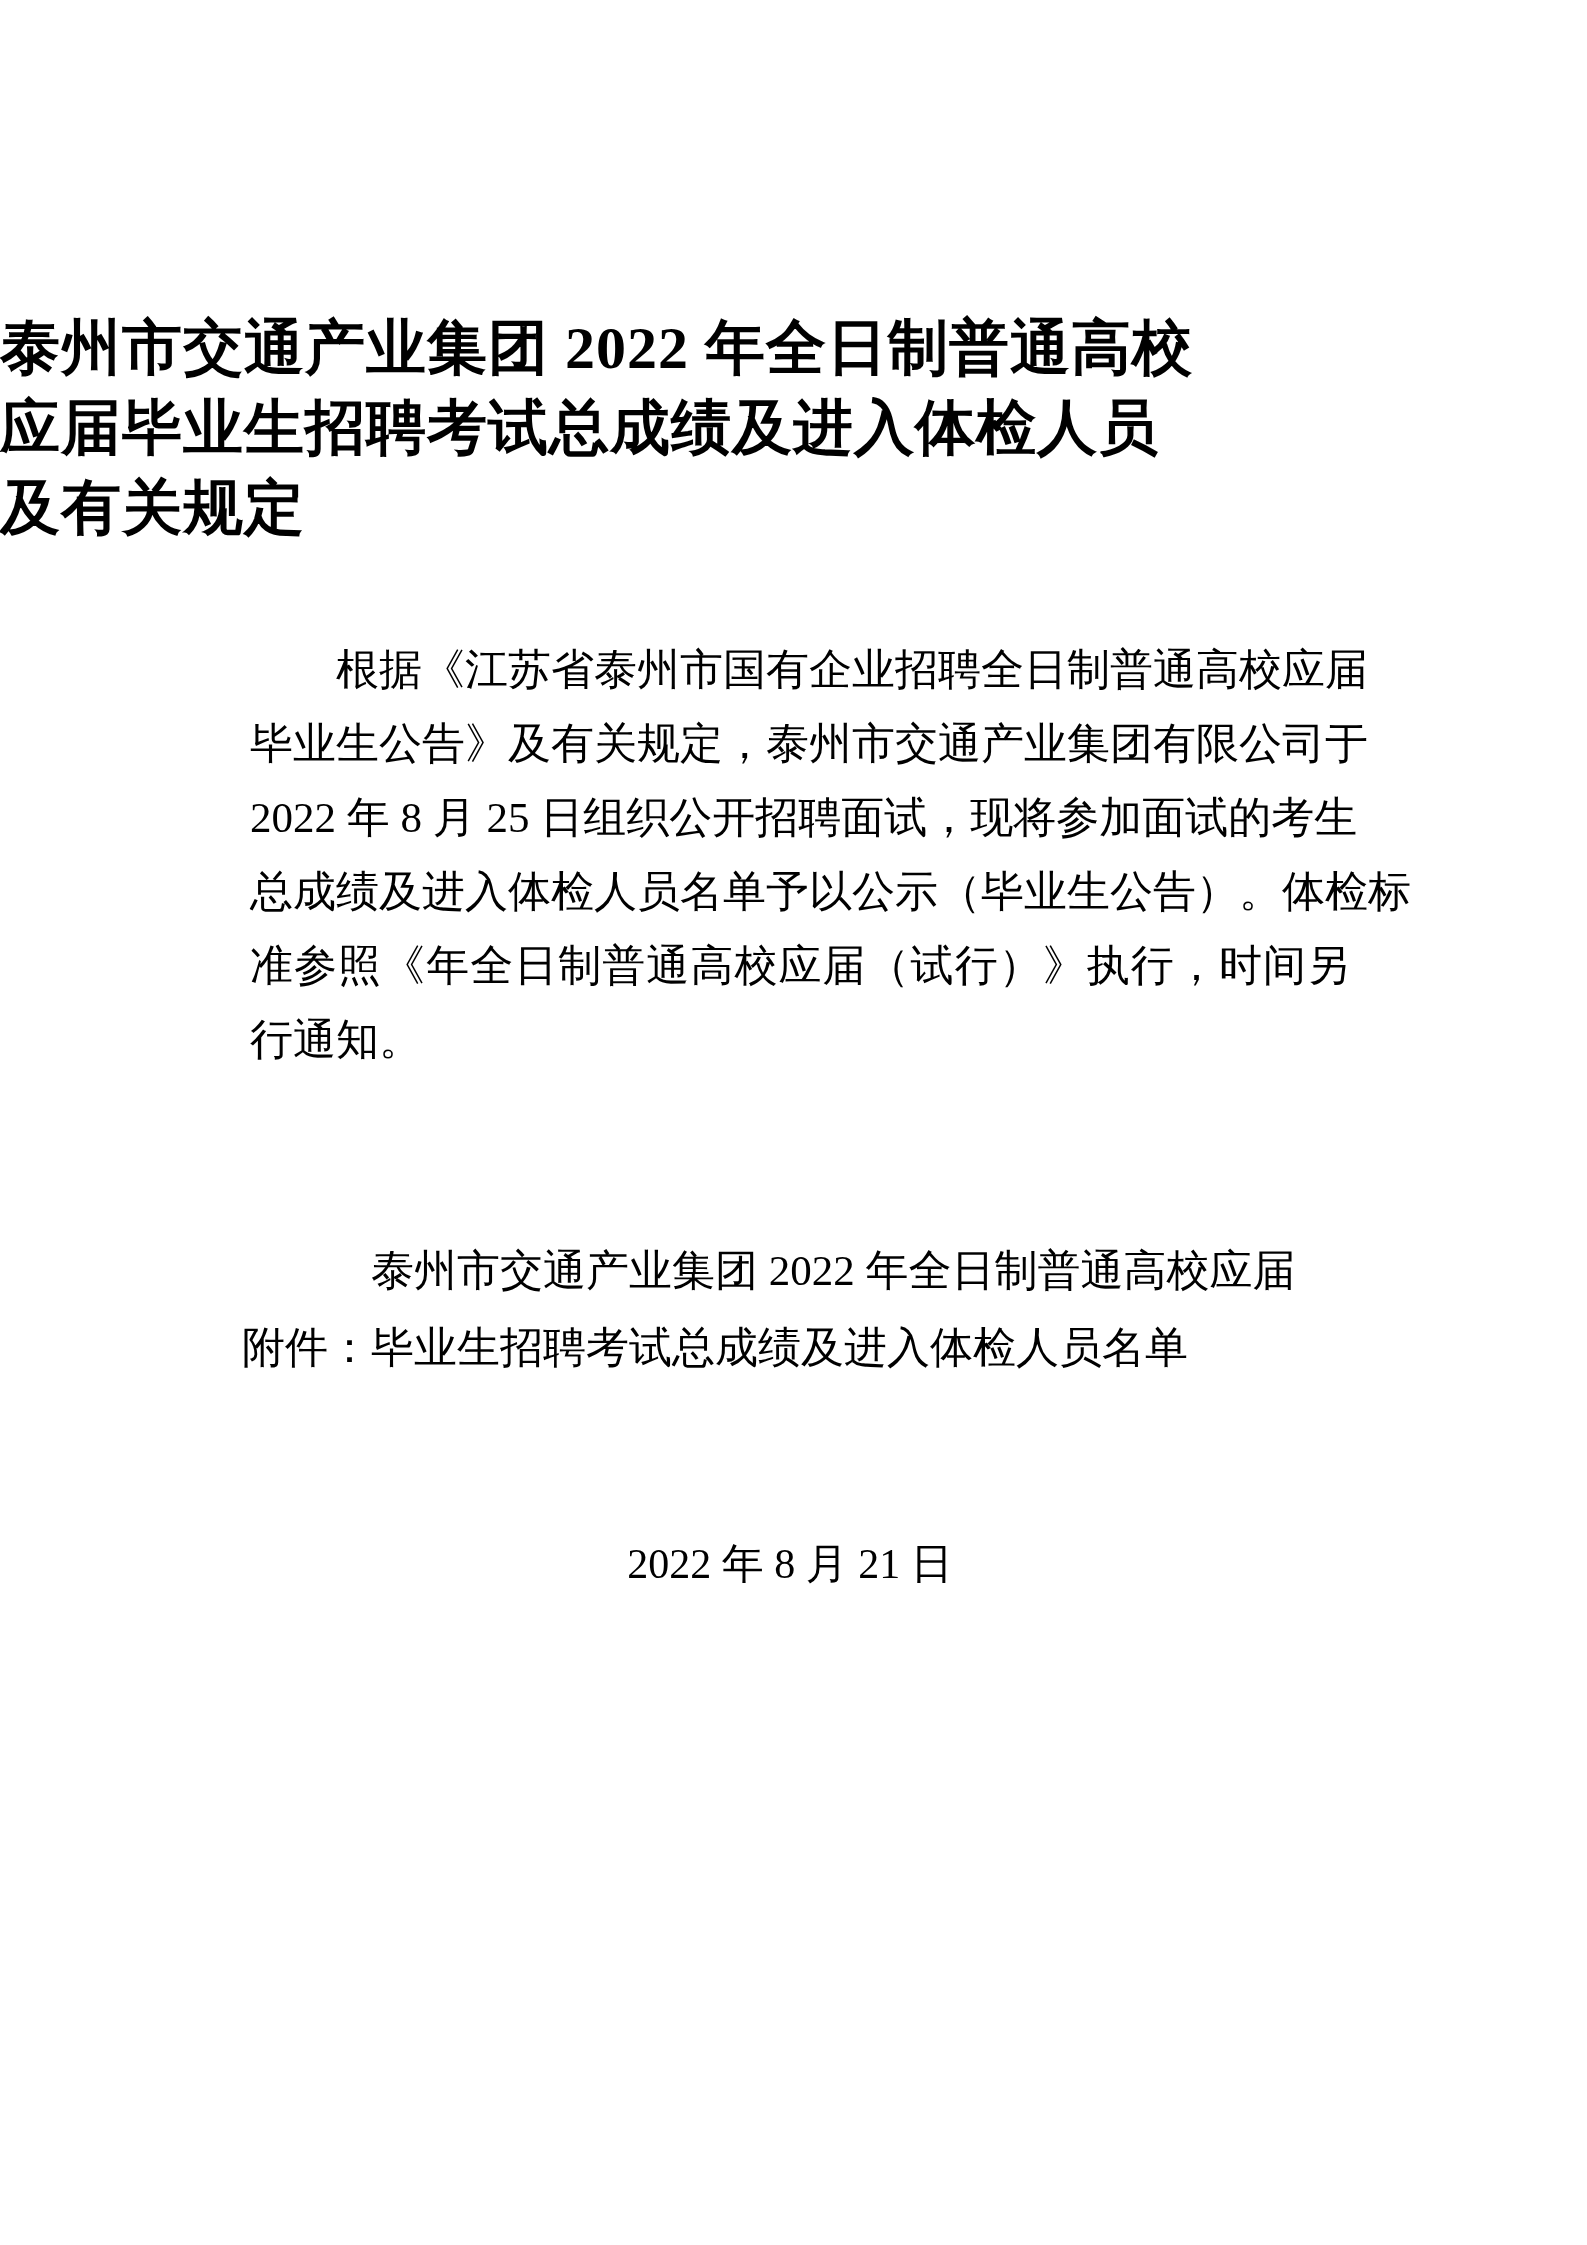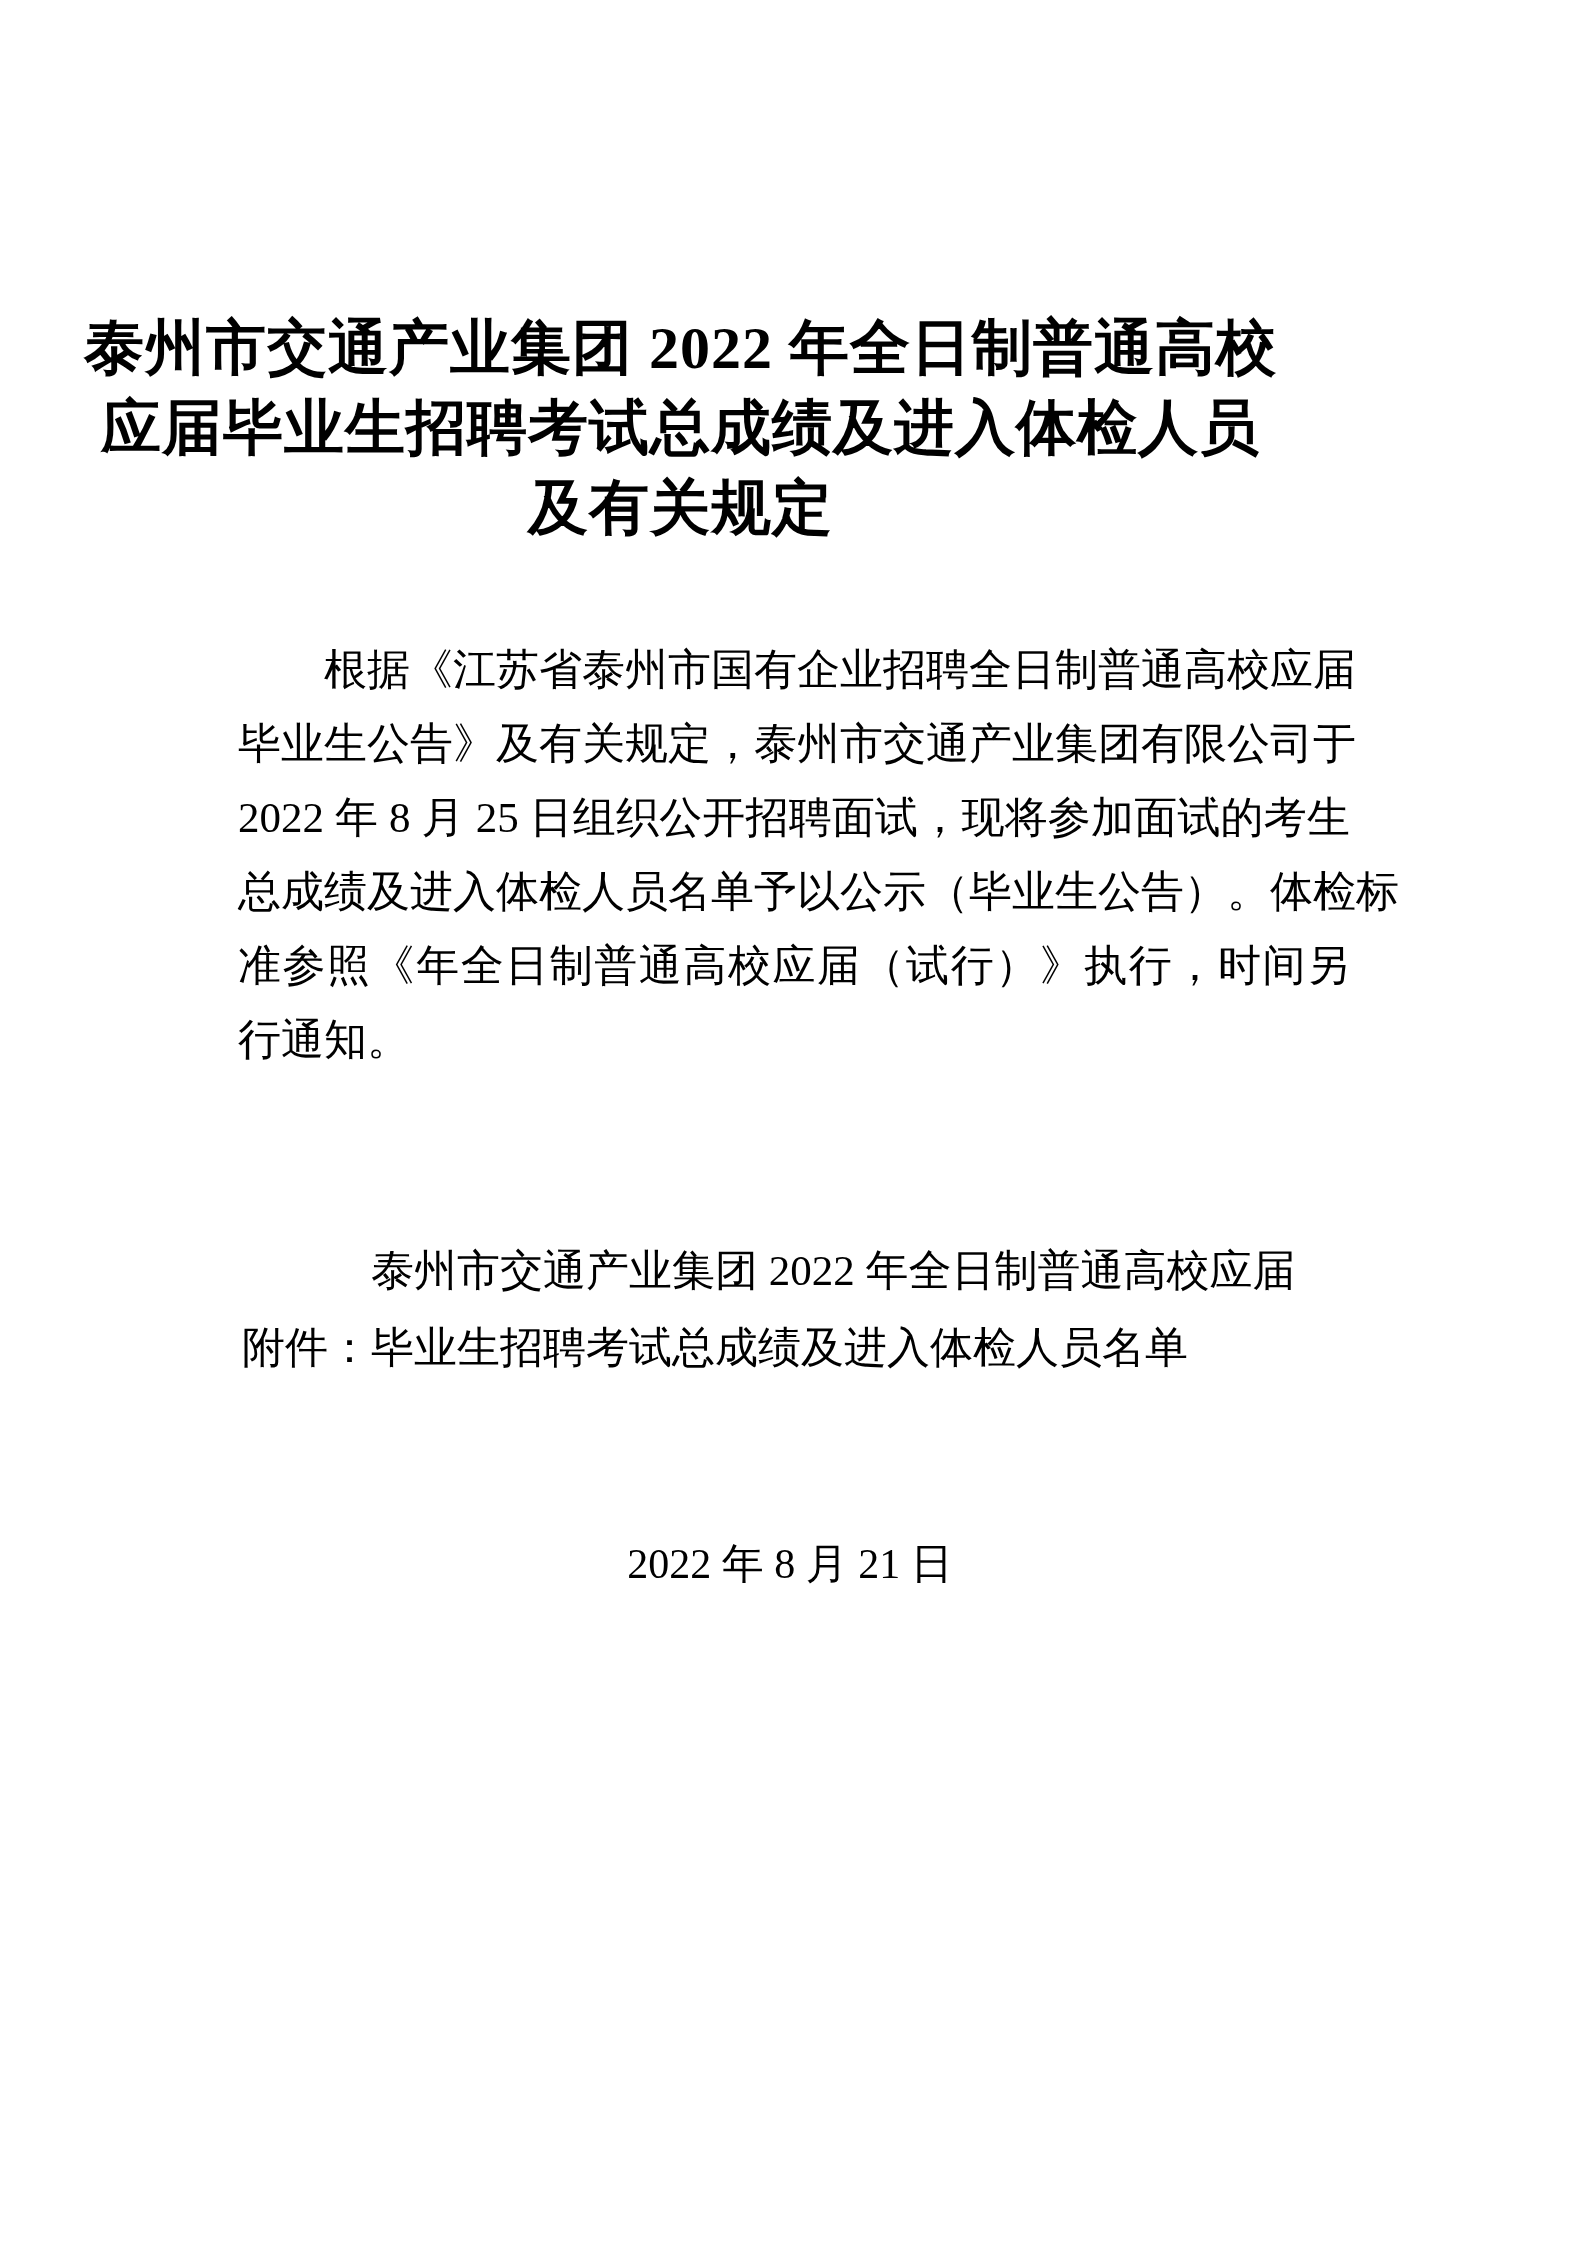--- a/index.html
+++ b/index.html
@@ -15,37 +15,36 @@
     background: #ffffff;
     color: #000000;
     font-family: "Liberation Serif", serif;
     overflow: hidden;
   }
   .doc-title {
     position: absolute;
     top: 308px;
     left: 0;
     width: 1269px;
-    text-align: center;
     font-weight: bold;
     font-size: 60px;
     line-height: 80px;
     letter-spacing: 1px;
-    padding-left: 46px;
   }
   .body-para {
     position: absolute;
     top: 633px;
     left: 238px;
     width: 1112px;
     font-size: 43px;
     line-height: 74px;
   }
   .body-para .line {
     white-space: nowrap;
+    margin-left: 12px;
   }
   .body-para .fill {
     text-align: justify;
     text-align-last: justify;
   }
   .body-para .indent {
     text-indent: 86px;
   }
   .attachment {
     position: absolute;

